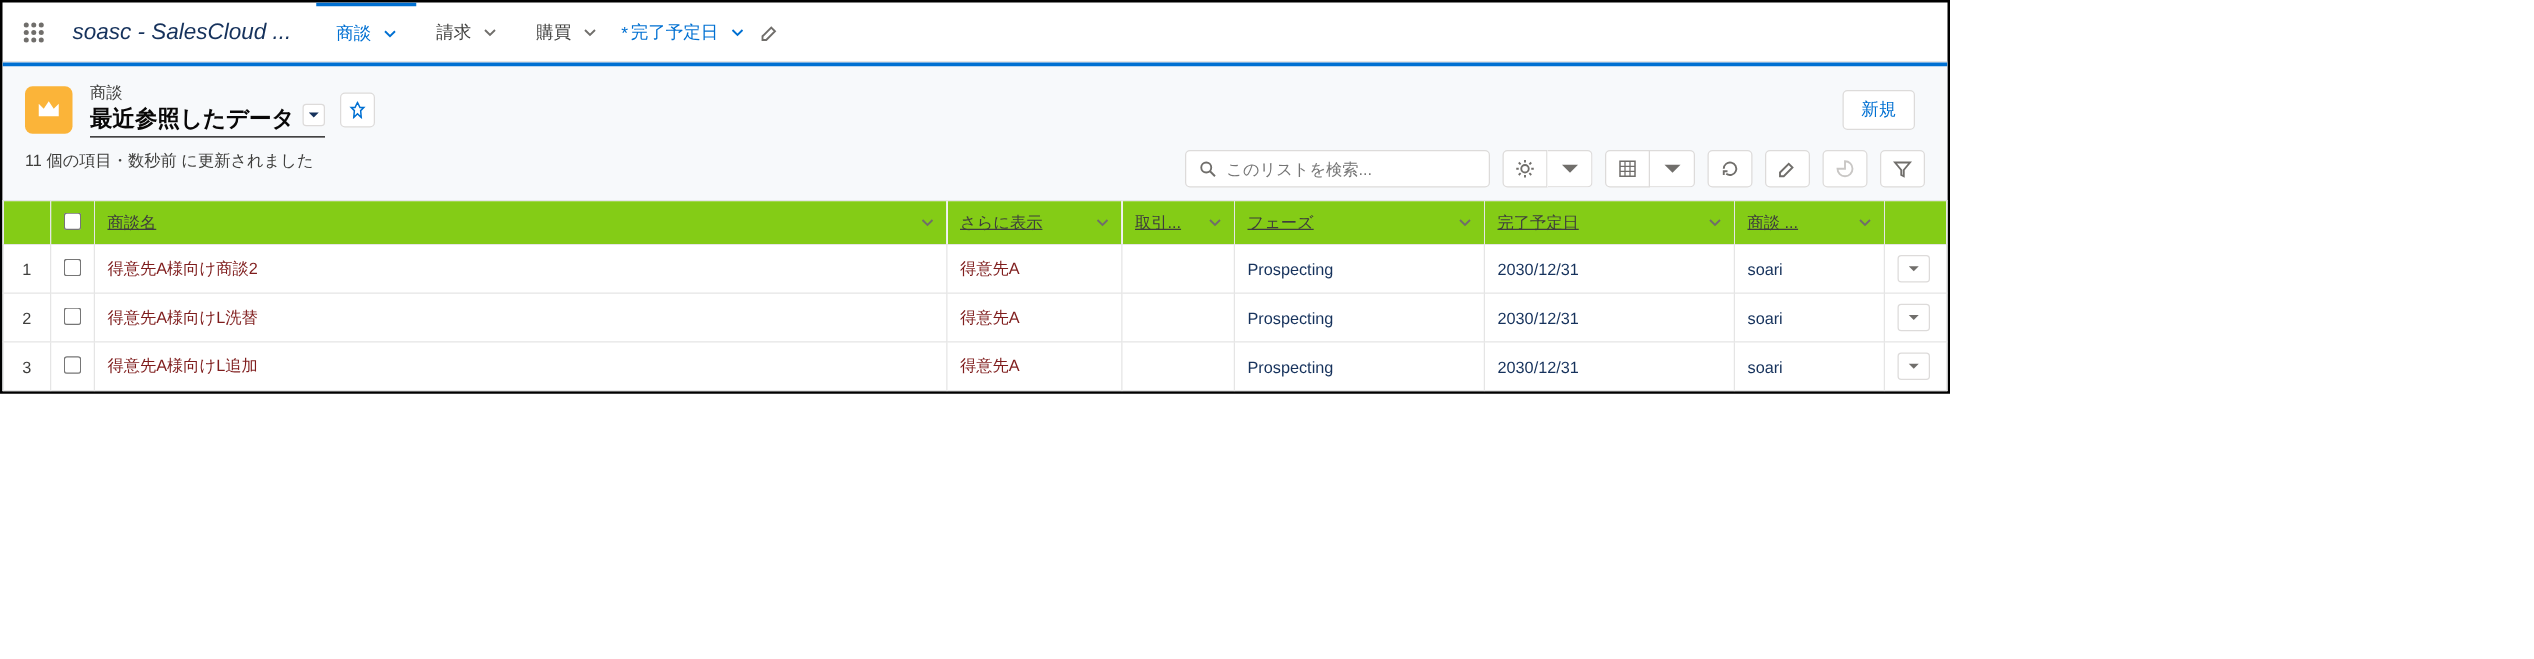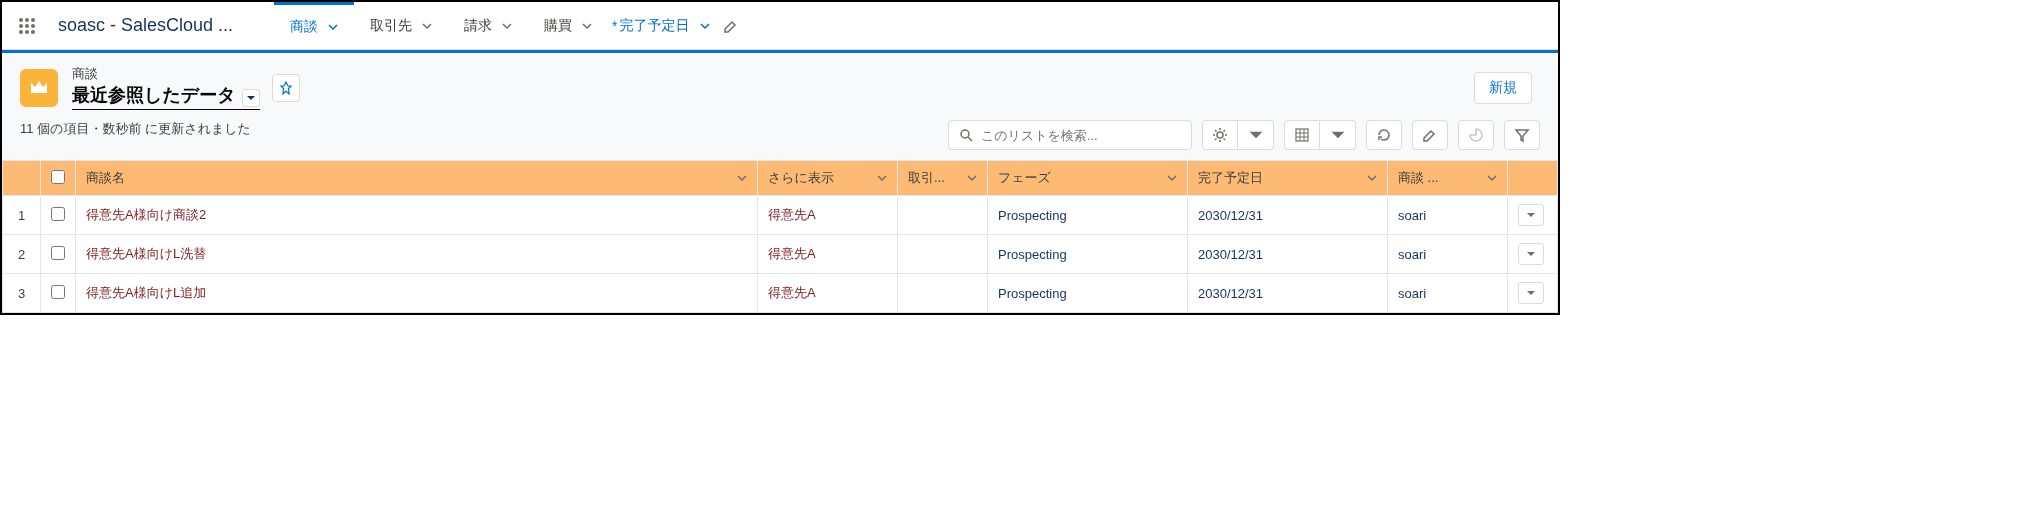--- a/index.html
+++ b/index.html
@@ -21,22 +21,23 @@
   .app-launcher {
     width: 30px; height: 30px;
     display: flex; align-items: center; justify-content: center;
     cursor: pointer;
   }
   .app-launcher svg { width: 18px; height: 18px; }
   .app-name {
     font-size: 18px;
     color: #16325c;
     margin-left: 16px;
-    margin-right: 41px;
+    margin-right: 20px;
     white-space: nowrap;
+    font-style: italic;
   }
   .nav-tabs { display: flex; align-items: stretch; height: 100%; }
   .nav-tab {
     display: flex; align-items: center;
     padding: 0 16px;
     cursor: pointer;
     color: #3e3e3c;
     font-size: 14px;
     position: relative;
     white-space: nowrap;
@@ -74,21 +75,21 @@
     width: 38px; height:38px; border-radius:6px;
     background:#fbb439;
     display:flex; align-items:center; justify-content:center;
     margin-right: 14px;
   }
   .ph-crown svg { width:20px; height:20px; }
   .ph-titles { display:flex; flex-direction:column; }
   .ph-object { font-size: 13px; color:#3e3e3c;}
   .ph-listname {
     font-size: 18px; font-weight:700; color:#080707;
-    display:flex; align-items:flex-end; border-bottom:1px solid #080707;
+    display:flex; align-items:flex-start; border-bottom:1px solid #080707;
     padding-bottom:2px;
   }
   .ph-listname .tri {
     margin-left: 6px;
     width: 18px; height:18px;
     border-radius:3px;
     border:1px solid #dddbda;
     background:#fff;
     display:flex; align-items:center; justify-content:center;
     cursor:pointer;
@@ -155,24 +156,25 @@
     background:#fff;
   }
   table.data th, table.data td {
     border:1px solid #e5e5e5;
     padding:8px 10px;
     text-align:left;
     font-size:13px;
     vertical-align:middle;
   }
   table.data th {
-    background:#fdba74;
+    background:#84cc16;
     color:#3e3e3c;
     font-weight:400;
     position:relative;
+    text-decoration:underline;
   }
   .th-inner { display:flex; align-items:center; justify-content:space-between;}
   .th-inner .chev svg { width:10px; height:10px; fill:#706e6b;}
   table.data th.num, table.data td.num { width:38px; text-align:center; color:#3e3e3c;}
   table.data th.chk, table.data td.chk { width:34px; text-align:center;}
   input.ckbox { width:14px; height:14px;}
   a.cell-link { color:#7f1d1d; text-decoration:none;}
   td.actions, th.actions { width:50px; text-align:center;}
   .row-action {
     width:26px; height:22px;
@@ -204,28 +206,20 @@
         </g>
       </svg>
   </div>
   <div class="app-name">soasc - SalesCloud ...</div>
   <div class="nav-tabs" id="nav-tabs">
       <div class="nav-tab active">
         <span>商談</span>
         <span class="chev">
           <svg viewBox="0 0 10 10">
             <path d="M1 3l4 4 4-4" stroke="#0070d2" stroke-width="1.5" fill="none"></path>
-          </svg>
-        </span>
-      </div>
-      <div class="nav-tab">
-        <span>取引先</span>
-        <span class="chev">
-          <svg viewBox="0 0 10 10">
-            <path d="M1 3l4 4 4-4" stroke="#706e6b" stroke-width="1.5" fill="none"></path>
           </svg>
         </span>
       </div>
       <div class="nav-tab">
         <span>請求</span>
         <span class="chev">
           <svg viewBox="0 0 10 10">
             <path d="M1 3l4 4 4-4" stroke="#706e6b" stroke-width="1.5" fill="none"></path>
           </svg>
         </span>

